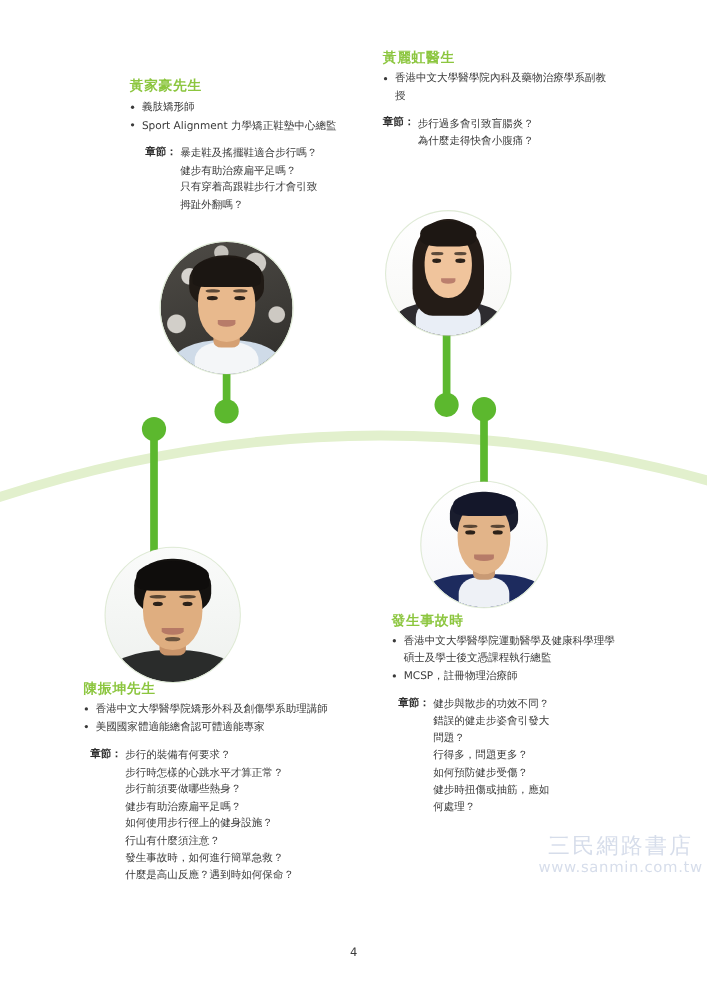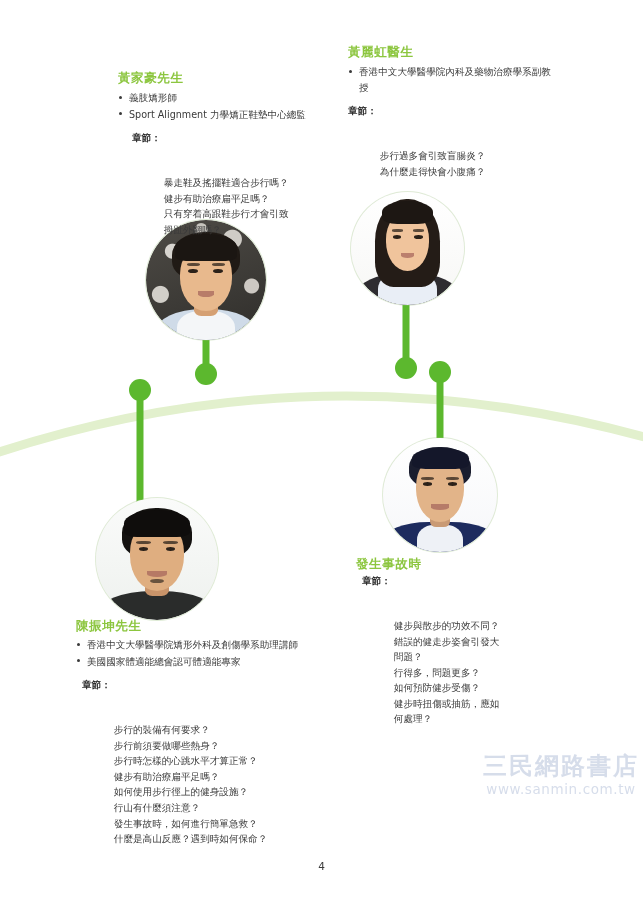--- a/index.html
+++ b/index.html
@@ -46,30 +46,30 @@
     position:relative;padding-left:11px;
     font-size:9.6px;line-height:1.62;color:#3a3a3a;
     margin-bottom:1px;
   }
   ul.creds li:before{
     content:"";position:absolute;left:1px;top:5.6px;
     width:3px;height:3px;border-radius:50%;background:#3a3a3a;
   }
   .chapter{display:flex;align-items:flex-start;font-size:9.6px;color:#3a3a3a;}
   .chapter .lbl{font-weight:bold;white-space:nowrap;color:#2c2c2c;flex:0 0 auto;}
-  .chapter .qs{padding-left:3px;margin-top:43px;}
+  .chapter .qs{padding-left:3px;}
   .chapter .qs div{line-height:1.62;white-space:nowrap;}
 
   
   .watermark{
     position:absolute;right:4px;bottom:110px;
     text-align:center;color:#c9d2e4;opacity:.75;
     pointer-events:none;user-select:none;
   }
-  .wm-main{font-size:24px;font-weight:bold;letter-spacing:2px;line-height:1;}
+  .wm-main{font-size:20px;font-weight:normal;letter-spacing:2px;line-height:1;}
   .wm-sub{font-size:13.5px;letter-spacing:.6px;margin-top:3px;}
 
   .pagenum{
     position:absolute;left:0;right:0;bottom:35px;text-align:center;
     font-size:10.5px;color:#3b3b3b;
   }
 </style>
 </head>
 <body>
 
@@ -198,33 +198,37 @@
   <div class="block" style="left:76px;top:618px;width:260px;">
     <div class="name below">陳振坤先生</div>
     <ul class="creds">
       <li>香港中文大學醫學院矯形外科及創傷學系助理講師</li>
       <li>美國國家體適能總會認可體適能專家</li>
     </ul>
     <div class="chapter" style="padding-left:6px;">
       <span class="lbl">章節：</span>
       <span class="qs">
         <div>步行的裝備有何要求？</div>
+        <div>步行時怎樣的心跳水平才算正常？</div>
         <div>步行前須要做哪些熱身？</div>
-        <div>步行時怎樣的心跳水平才算正常？</div>
         <div>健步有助治療扁平足嗎？</div>
         <div>如何使用步行徑上的健身設施？</div>
         <div>行山有什麼須注意？</div>
         <div>發生事故時，如何進行簡單急救？</div>
         <div>什麼是高山反應？遇到時如何保命？</div>
       </span>
     </div>
   </div>
 
   <div class="block" style="left:356px;top:556px;width:212px;">
     <div class="name below">發生事故時</div>
+    <ul class="creds">
+      <li>香港中文大學醫學院運動醫學及健康科學理學碩士及學士後文憑課程執行總監</li>
+      <li>MCSP，註冊物理治療師</li>
+    </ul>
     <div class="chapter" style="padding-left:6px;">
       <span class="lbl">章節：</span>
       <span class="qs">
         <div>健步與散步的功效不同？</div>
         <div>錯誤的健走步姿會引發大</div>
         <div>問題？</div>
         <div>行得多，問題更多？</div>
         <div>如何預防健步受傷？</div>
         <div>健步時扭傷或抽筋，應如</div>
         <div>何處理？</div>

